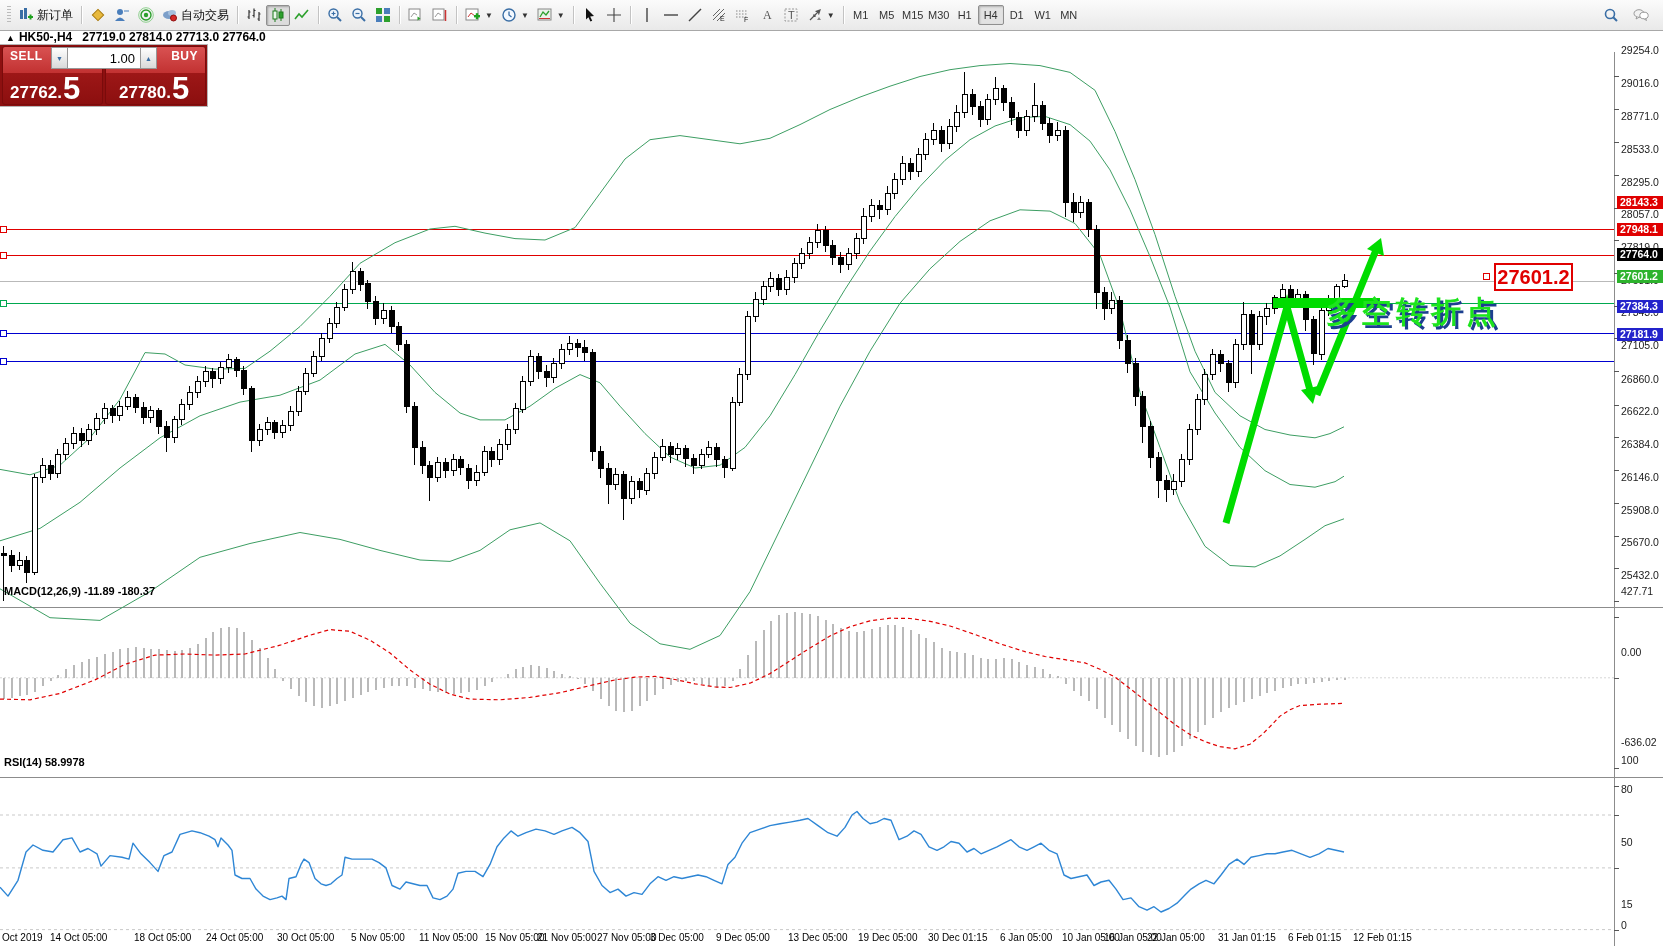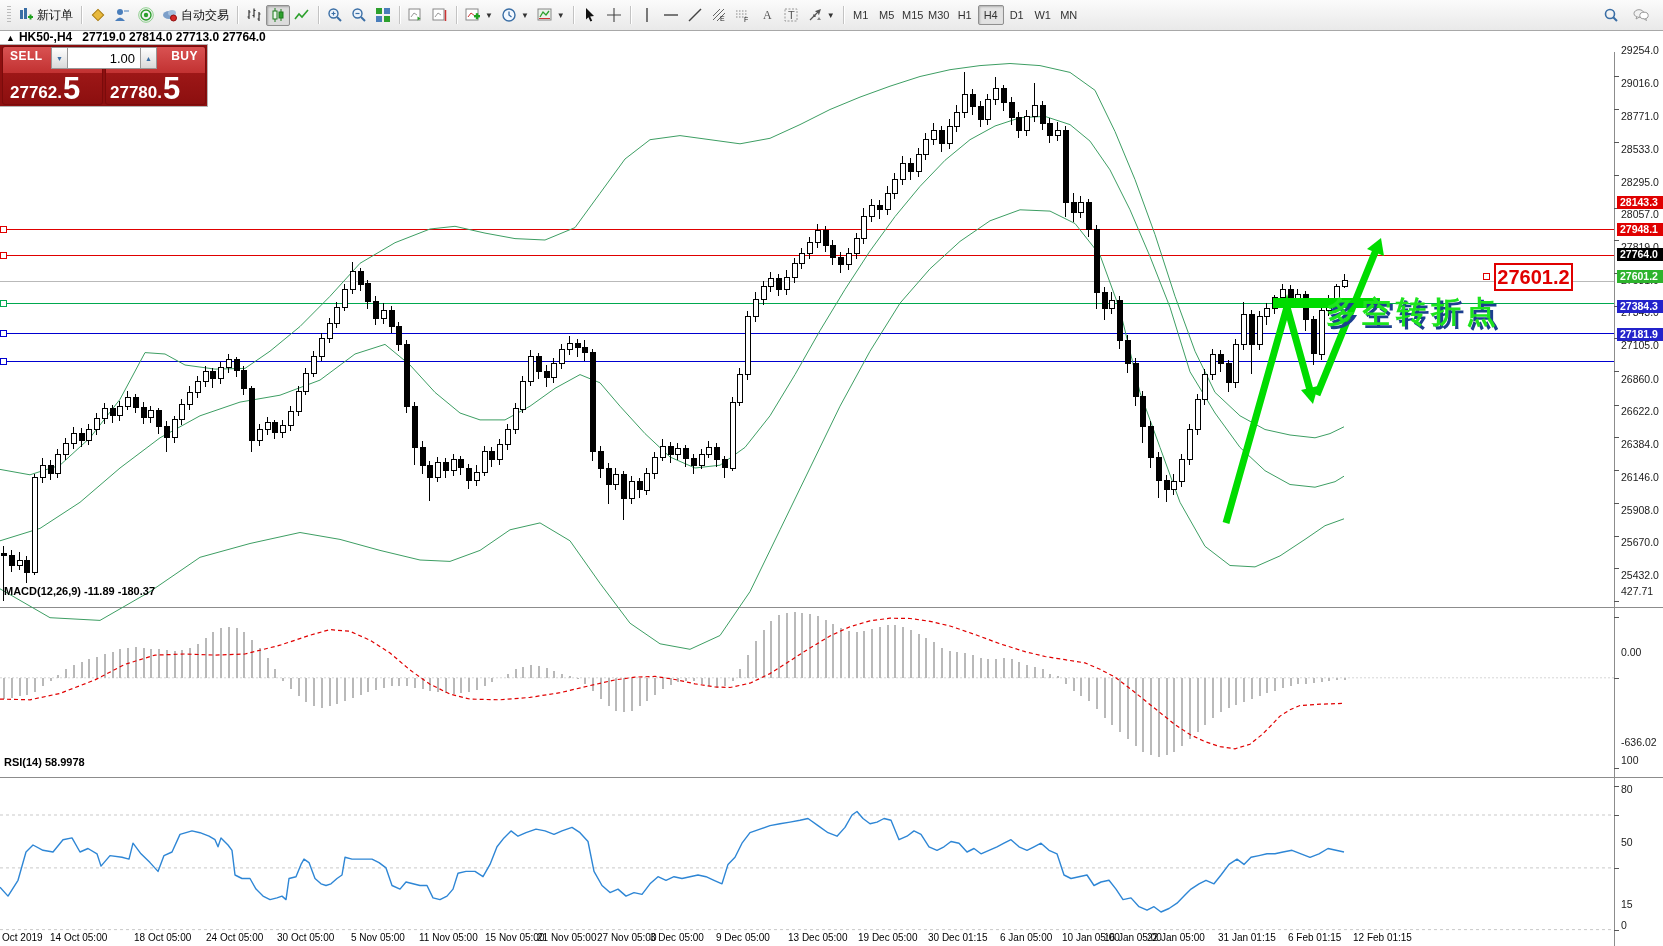--- a/index.html
+++ b/index.html
@@ -35,21 +35,21 @@
   
   #trade-panel { position:absolute; left:0px; top:44px; width:208px; height:63px; z-index:31;
     background:#8d1010; border:1px solid #b5b5b5; border-left:none; }
   .big-btn { position:absolute; top:1px; height:59px; width:101px; border-radius:3px;
     background:linear-gradient(#d95252 0%, #c23232 45%, #9d1717 46%, #8c0f0f 100%);
     border:1px solid #7a0b0b; color:#fff; }
   #sell-btn { left:2px; } #buy-btn { left:105px; }
   .bb-cap { position:absolute; top:2px; font-size:12px; font-weight:bold; letter-spacing:.5px; }
   #sell-btn .bb-cap { left:7px; } #buy-btn .bb-cap { right:7px; }
   .bb-price { position:absolute; bottom:3px; display:flex; align-items:flex-end; }
-  #sell-btn .bb-price { left:7px; } #buy-btn .bb-price { left:4px; }
+  #sell-btn .bb-price { left:7px; } #buy-btn .bb-price { left:13px; }
   .bb-price .sm { font-size:17px; font-weight:bold; line-height:1; }
   .bb-price .big { font-size:31px; font-weight:bold; line-height:.82; margin-left:1px; }
   #vol-group { position:absolute; left:51px; top:2px; height:22px; display:flex; z-index:33; }
   .spin { width:17px; height:22px; background:linear-gradient(#fefefe,#d9d9d9); border:1px solid #979797;
     display:flex; align-items:center; justify-content:center; font-size:7px; color:#3a6ea5; }
   #vol-input { width:72px; height:22px; border:1px solid #979797; border-left:none; border-right:none;
     text-align:right; font-size:13px; padding:0 5px; color:#000; background:#fff;
     font-family:"Liberation Sans",sans-serif; }
   
   #cn-note { position:absolute; left:1326px; top:292px; z-index:20; font-size:30px; font-weight:bold;

